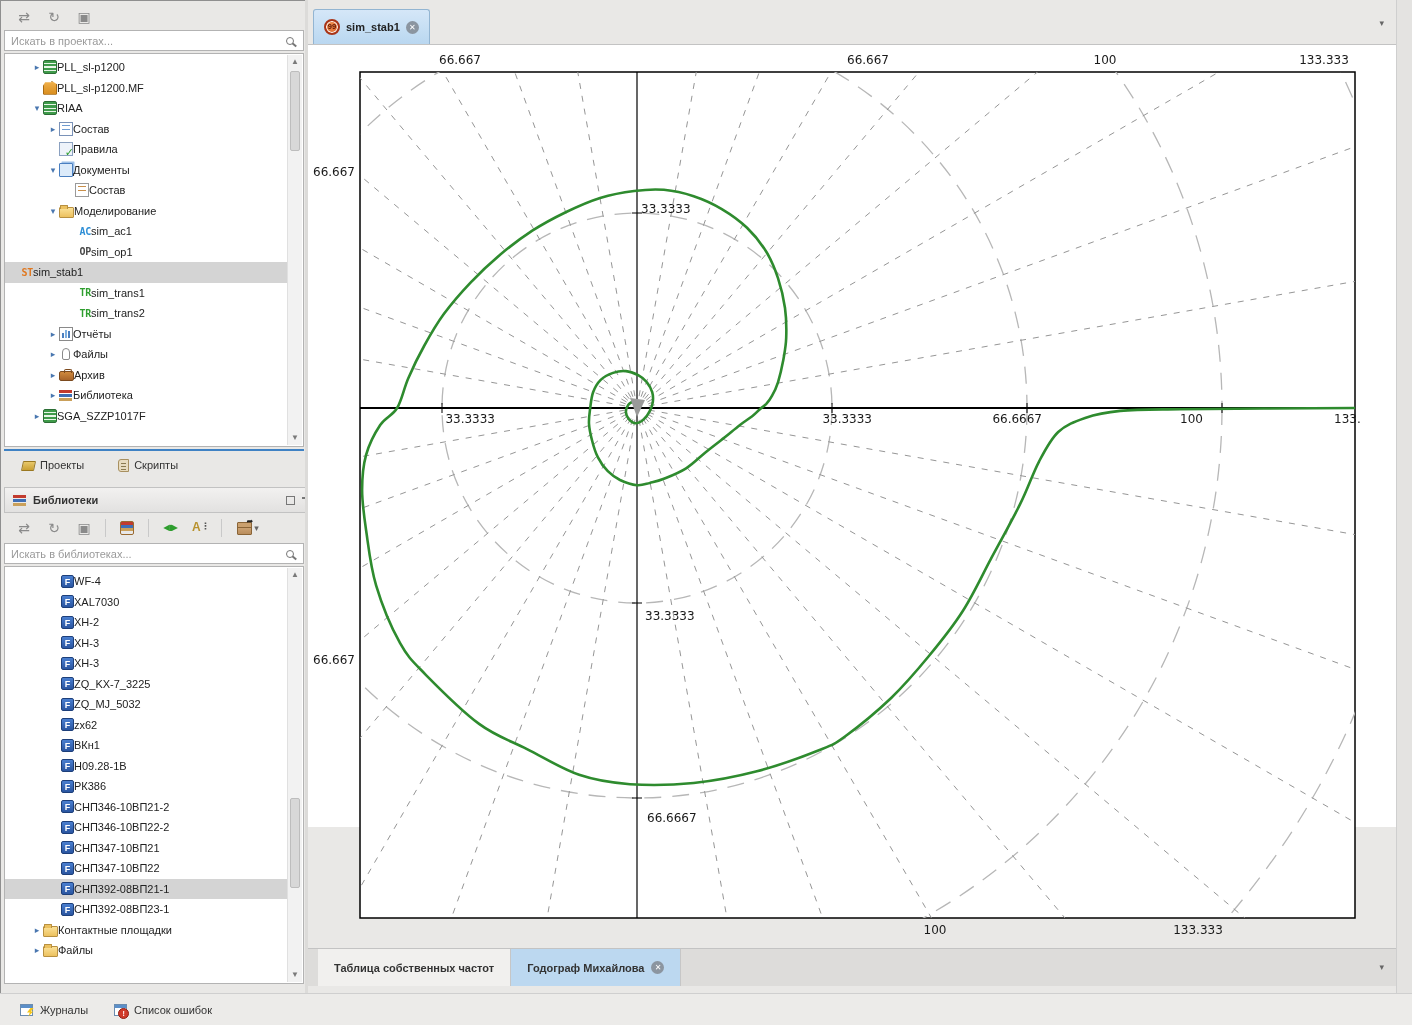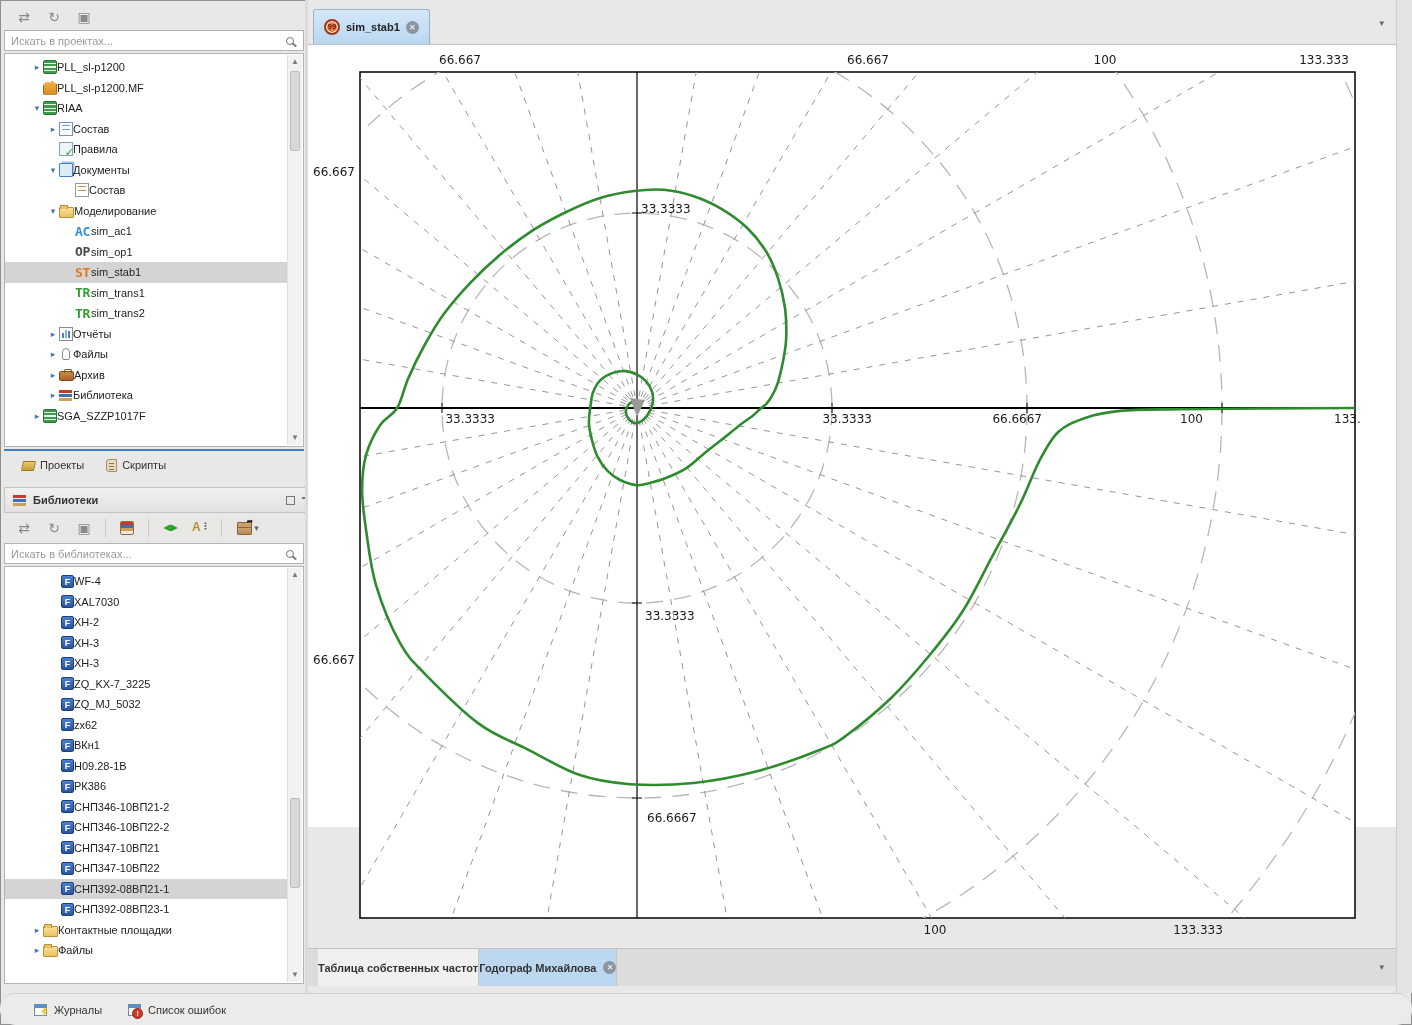--- a/index.html
+++ b/index.html
@@ -63,21 +63,21 @@
   .ic-report { background:#fff; border:1px solid #8a8a8a; }
   .ic-report::after { content:""; position:absolute; left:2px; bottom:2px; width:2px; height:5px; background:#4a7fc0;
       box-shadow:3px 0 0 #7fb0e0, 3px -3px 0 #7fb0e0, 6px 0 0 #4a7fc0, 6px -2px 0 #4a7fc0; }
   .ic-clip { width:8px; height:12px; margin:1px 3px; border:1.5px solid #8a8a8a; border-radius:4px 4px 2px 2px; }
   .ic-case { width:15px; height:10px; margin-top:3px; background:linear-gradient(180deg,#d08a3e,#a8642a); border:1px solid #7c4a1e; border-radius:2px; }
   .ic-case::before { content:""; position:absolute; top:-3px; left:4px; width:6px; height:3px; border:1.5px solid #7c4a1e; border-bottom:none; border-radius:2px 2px 0 0; }
   .ic-books { }
   .ic-books::before { content:""; position:absolute; left:0; top:2px; width:13px; height:3px; background:#c23b2e; box-shadow:0 4px 0 #3f6fb5, 0 8px 0 #caa05a; }
   .ic-f { width:13px; height:13px; background:linear-gradient(180deg,#4a7fd0,#2a55a0); border:1px solid #1d3f7a; border-radius:2px;
           color:#fff; font-size:9px; font-weight:bold; text-align:center; line-height:13px; }
-  .simtxt { width:16px; flex:none; font-size:13px; font-weight:bold; letter-spacing:-0.3px; text-align:left; font-family:"DejaVu Sans Mono",monospace; }
+  .simtxt { width:16px; flex:none; font-size:10px; font-weight:bold; letter-spacing:-0.3px; text-align:right; font-family:"DejaVu Sans Mono",monospace; }
   .sim-ac { color:#2f8fd6; } .sim-op { color:#4a4a4a; } .sim-st { color:#e07820; } .sim-tr { color:#2f9e2f; }
 
   .ic-lib-add { background:repeating-linear-gradient(180deg,#c23b2e 0 3px,#3f6fb5 3px 6px,#caa05a 6px 9px,#e8e8e8 9px 14px); border-radius:2px; border:1px solid #9a6a30; }
   .ic-comp { color:#2f9e2f; font-size:8px; letter-spacing:-1px; line-height:14px; text-align:center; font-weight:bold; width:20px; }
   .ic-sortA { color:#b8922e; font-size:12px; font-weight:bold; line-height:14px; width:16px; text-align:center; }
   .ic-sortA::after { content:"⋮"; color:#555; font-size:9px; position:relative; top:-2px; }
   .ic-box { width:15px; height:13px; margin-top:1px; background:linear-gradient(180deg,#d9b184,#b98d5c); border:1px solid #8a6436; border-radius:1px; }
   .ic-box::before { content:""; position:absolute; top:0; left:0; right:0; height:4px; background:#caa06e; border-bottom:1px solid #8a6436; }
   .ic-box::after { content:"➦"; position:absolute; top:-6px; right:-2px; font-size:8px; color:#222; }
 
@@ -96,36 +96,36 @@
   .closebtn { width:13px; height:13px; border-radius:50%; background:#8b95a0; color:#fff;
               font-size:8px; line-height:13px; text-align:center; flex:none; }
   .badge99 { width:16px; height:16px; border-radius:50%; background:radial-gradient(circle at 40% 35%, #f09050, #d95f25);
              border:2px solid #a83418; box-shadow:inset 0 0 0 1px #fff; color:#5c1200; font-size:7.5px; font-weight:bold;
              text-align:center; line-height:12px; flex:none; }
 
   
   .panel-header { display:flex; align-items:center; background:linear-gradient(180deg,#f2f1f0,#e2e1e0);
                   border:1px solid #c2c2c2; font-weight:bold; color:#333; padding:0 8px; gap:6px; }
   .panel-header .spacer { flex:1; }
-  .tabstrip { display:flex; align-items:center; gap:2px; padding-left:8px; }
+  .tabstrip { display:flex; align-items:center; gap:14px; padding-left:8px; }
   .sidetab { display:flex; align-items:center; gap:5px; padding:0 10px; height:26px; color:#333; }
   .ic-projects { width:13px; height:10px; margin-top:2px; background:linear-gradient(180deg,#e8c86a,#caa033); border:1px solid #9a7820;
                  transform:skewX(-12deg); border-radius:1px; }
   .ic-script { width:11px; height:13px; background:#e8dcc0; border:1px solid #a89060; border-radius:3px 0 0 3px;
                font-size:0; }
   .ic-script::after { content:""; position:absolute; left:2px; top:3px; right:2px;
       background:repeating-linear-gradient(180deg,#8a7a50 0 1px,transparent 1px 3px); height:8px; }
 
   
   .doc-tabbar { background:#e9e8e6; border-bottom:1px solid #c3c3c3; }
   .doc-tab { position:absolute; left:5px; bottom:0; height:35px; display:flex; align-items:center; gap:6px; padding:0 10px;
              background:linear-gradient(180deg,#d5e7f8,#b9d7f0); border:1px solid #93b5d2; border-bottom:none;
              border-radius:3px 3px 0 0; font-weight:bold; color:#222; }
   .bottom-tabbar { background:#dddcda; border-top:1px solid #c3c3c3; display:flex; }
-  .btab { display:flex; align-items:center; gap:7px; padding:0 0; border-right:1px solid #c6c6c6; color:#333; font-weight:bold; }
+  .btab { display:flex; align-items:center; gap:7px; padding:0 16px; border-right:1px solid #c6c6c6; color:#333; font-weight:bold; }
   .btab.inactive { background:#f1f0ee; }
   .btab.active { background:#bcd8f0; }
   .dd-arrow { color:#666; font-size:9px; }
 
   .right-strip { background:#e4e3e1; border-left:1px solid #cfcfcf; }
 </style>
 </head>
 <body>
 
 <div class="abs toolbar" style="left:4px; top:4px; width:300px; height:25px;">
@@ -184,21 +184,21 @@
       <div class="row" style="padding-left: 58px;">
         <span class="arrow none">▸</span>
         <span class="simtxt sim-ac">AC</span>
         <span class="lbl">sim_ac1</span>
       </div>
       <div class="row" style="padding-left: 58px;">
         <span class="arrow none">▸</span>
         <span class="simtxt sim-op">OP</span>
         <span class="lbl">sim_op1</span>
       </div>
-      <div class="row sel" style="padding-left: 58px;">
+      <div class="row sel" style="">
         <span class="arrow none">▸</span>
         <span class="simtxt sim-st">ST</span>
         <span class="lbl">sim_stab1</span>
       </div>
       <div class="row" style="padding-left: 58px;">
         <span class="arrow none">▸</span>
         <span class="simtxt sim-tr">TR</span>
         <span class="lbl">sim_trans1</span>
       </div>
       <div class="row" style="padding-left: 58px;">
@@ -367,21 +367,21 @@
         <span class="lbl">Файлы</span>
       </div>
     </div>
   <div class="sbar">
     <div class="up">▲</div>
     <div class="dn">▼</div>
     <div class="thumb" style="top:230px; height:90px;"></div>
   </div>
 </div>
 
-<div class="abs" style="left:0; top:993px; width:1412px; height:32px; background:#ecebe9; border-top:1px solid #cfcfcf; display:flex; align-items:center; gap:26px; padding-left:34px;border-radius:15px;">
+<div class="abs" style="left:0; top:993px; width:1412px; height:32px; background:#ecebe9; border-top:1px solid #cfcfcf; display:flex; align-items:center; gap:26px; padding-left:20px;">
   <div style="display:flex; align-items:center; gap:7px;">
     <span class="ic ic-win flash"></span>
     <span>Журналы</span>
   </div>
   <div style="display:flex; align-items:center; gap:7px;">
     <span class="ic ic-win err"></span>
     <span>Список ошибок</span>
   </div>
 </div>
 

